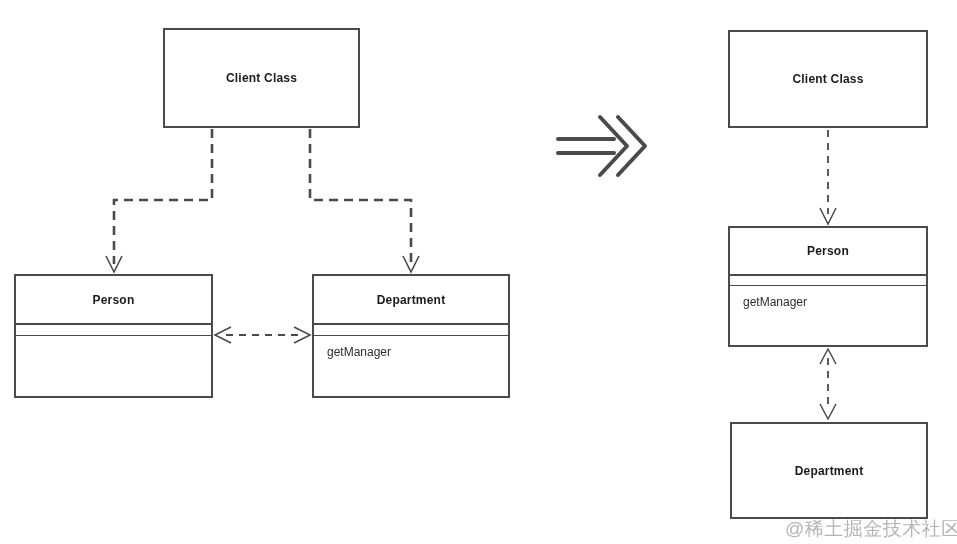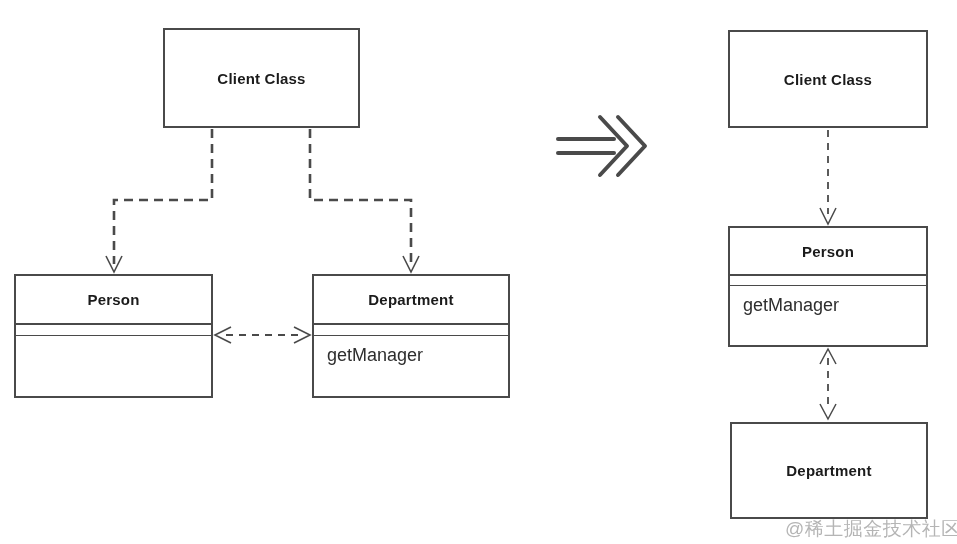--- a/index.html
+++ b/index.html
@@ -29,31 +29,31 @@
   .uml-box{
     position:absolute;
     border:2px solid var(--color-line);
     background:var(--color-background);
     display:flex;
     flex-direction:column;
   }
   .uml-title{
     display:flex;align-items:center;justify-content:center;
     font-weight:bold;
-    font-size:15px;
+    font-size:12px;
     color:var(--color-text);
     letter-spacing:.2px;
   }
   .uml-attrs{
     border-top:2px solid var(--color-line);
     border-bottom:1px solid var(--color-line);
   }
   .uml-methods{
     flex:1;
-    font-size:18px;
+    font-size:12px;
     color:var(--color-method);
     padding:9px 0 0 13px;
   }
   
   .box-before-client{left:163px;top:28px;width:197px;height:100px;}
   .box-before-client .uml-title{flex:1;}
   .box-before-person{left:14px;top:274px;width:199px;height:124px;}
   .box-before-person .uml-title{height:47px;}
   .box-before-person .uml-attrs{height:13px;}
   .box-before-department{left:312px;top:274px;width:198px;height:124px;}

